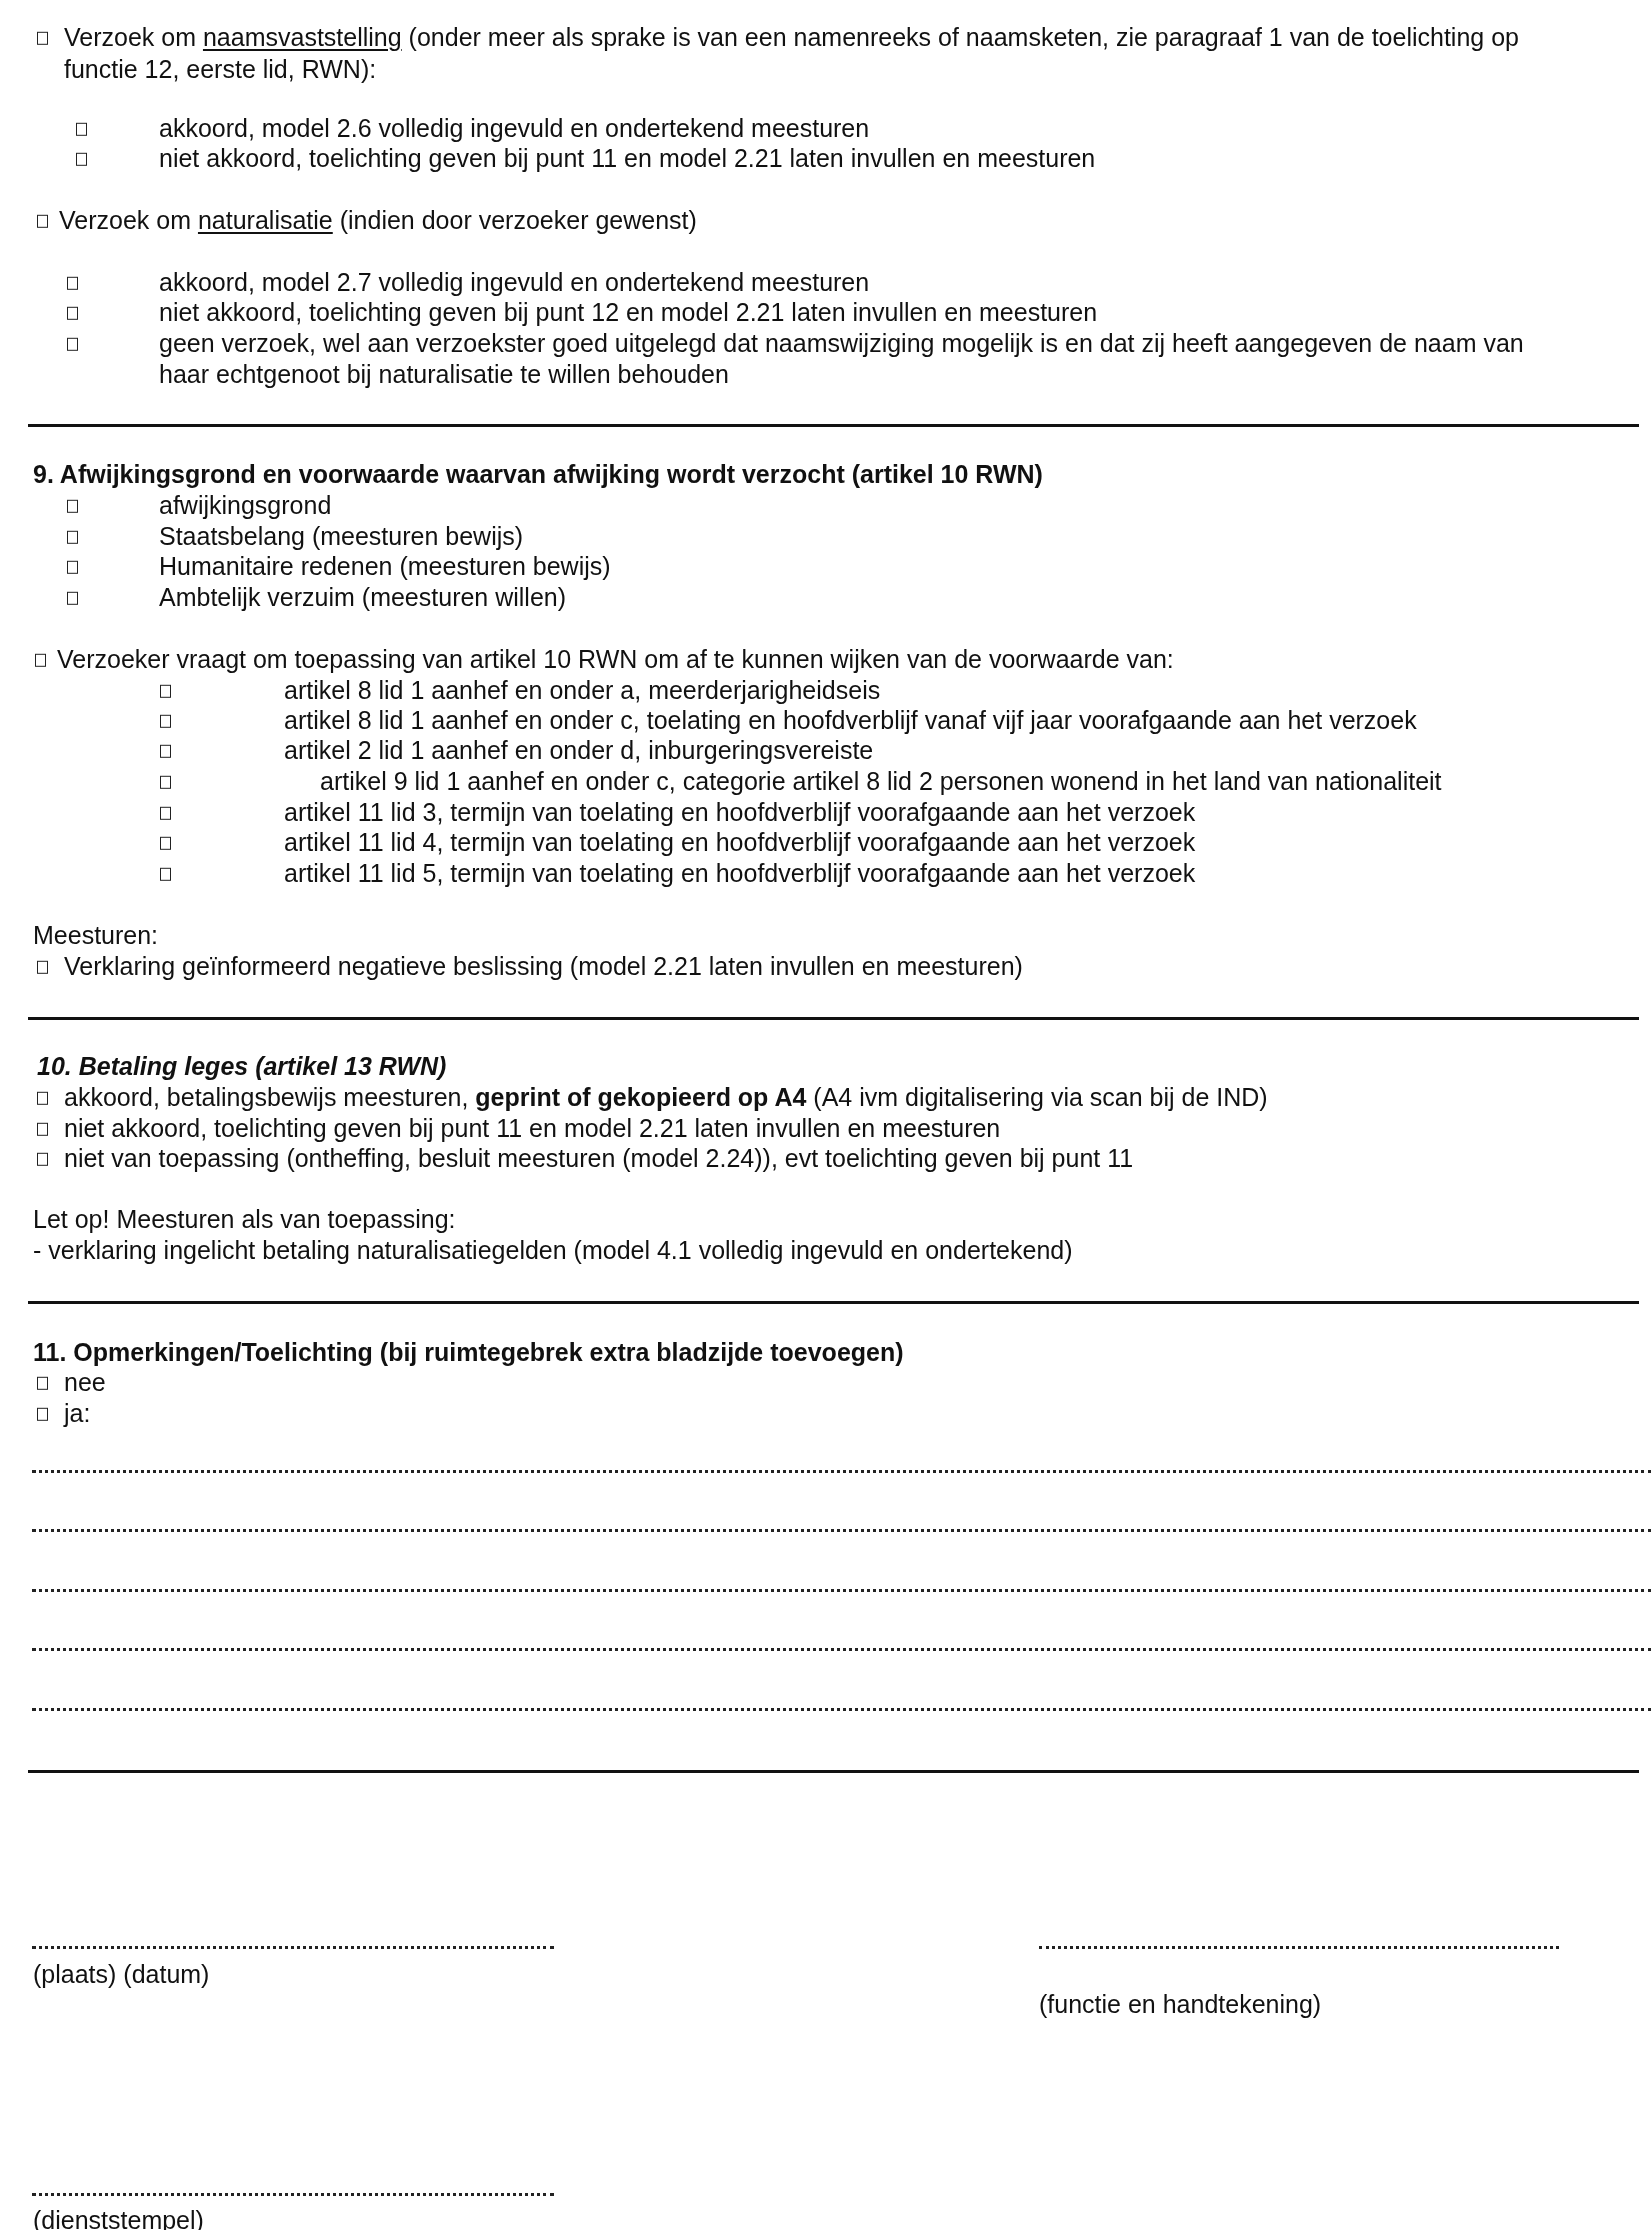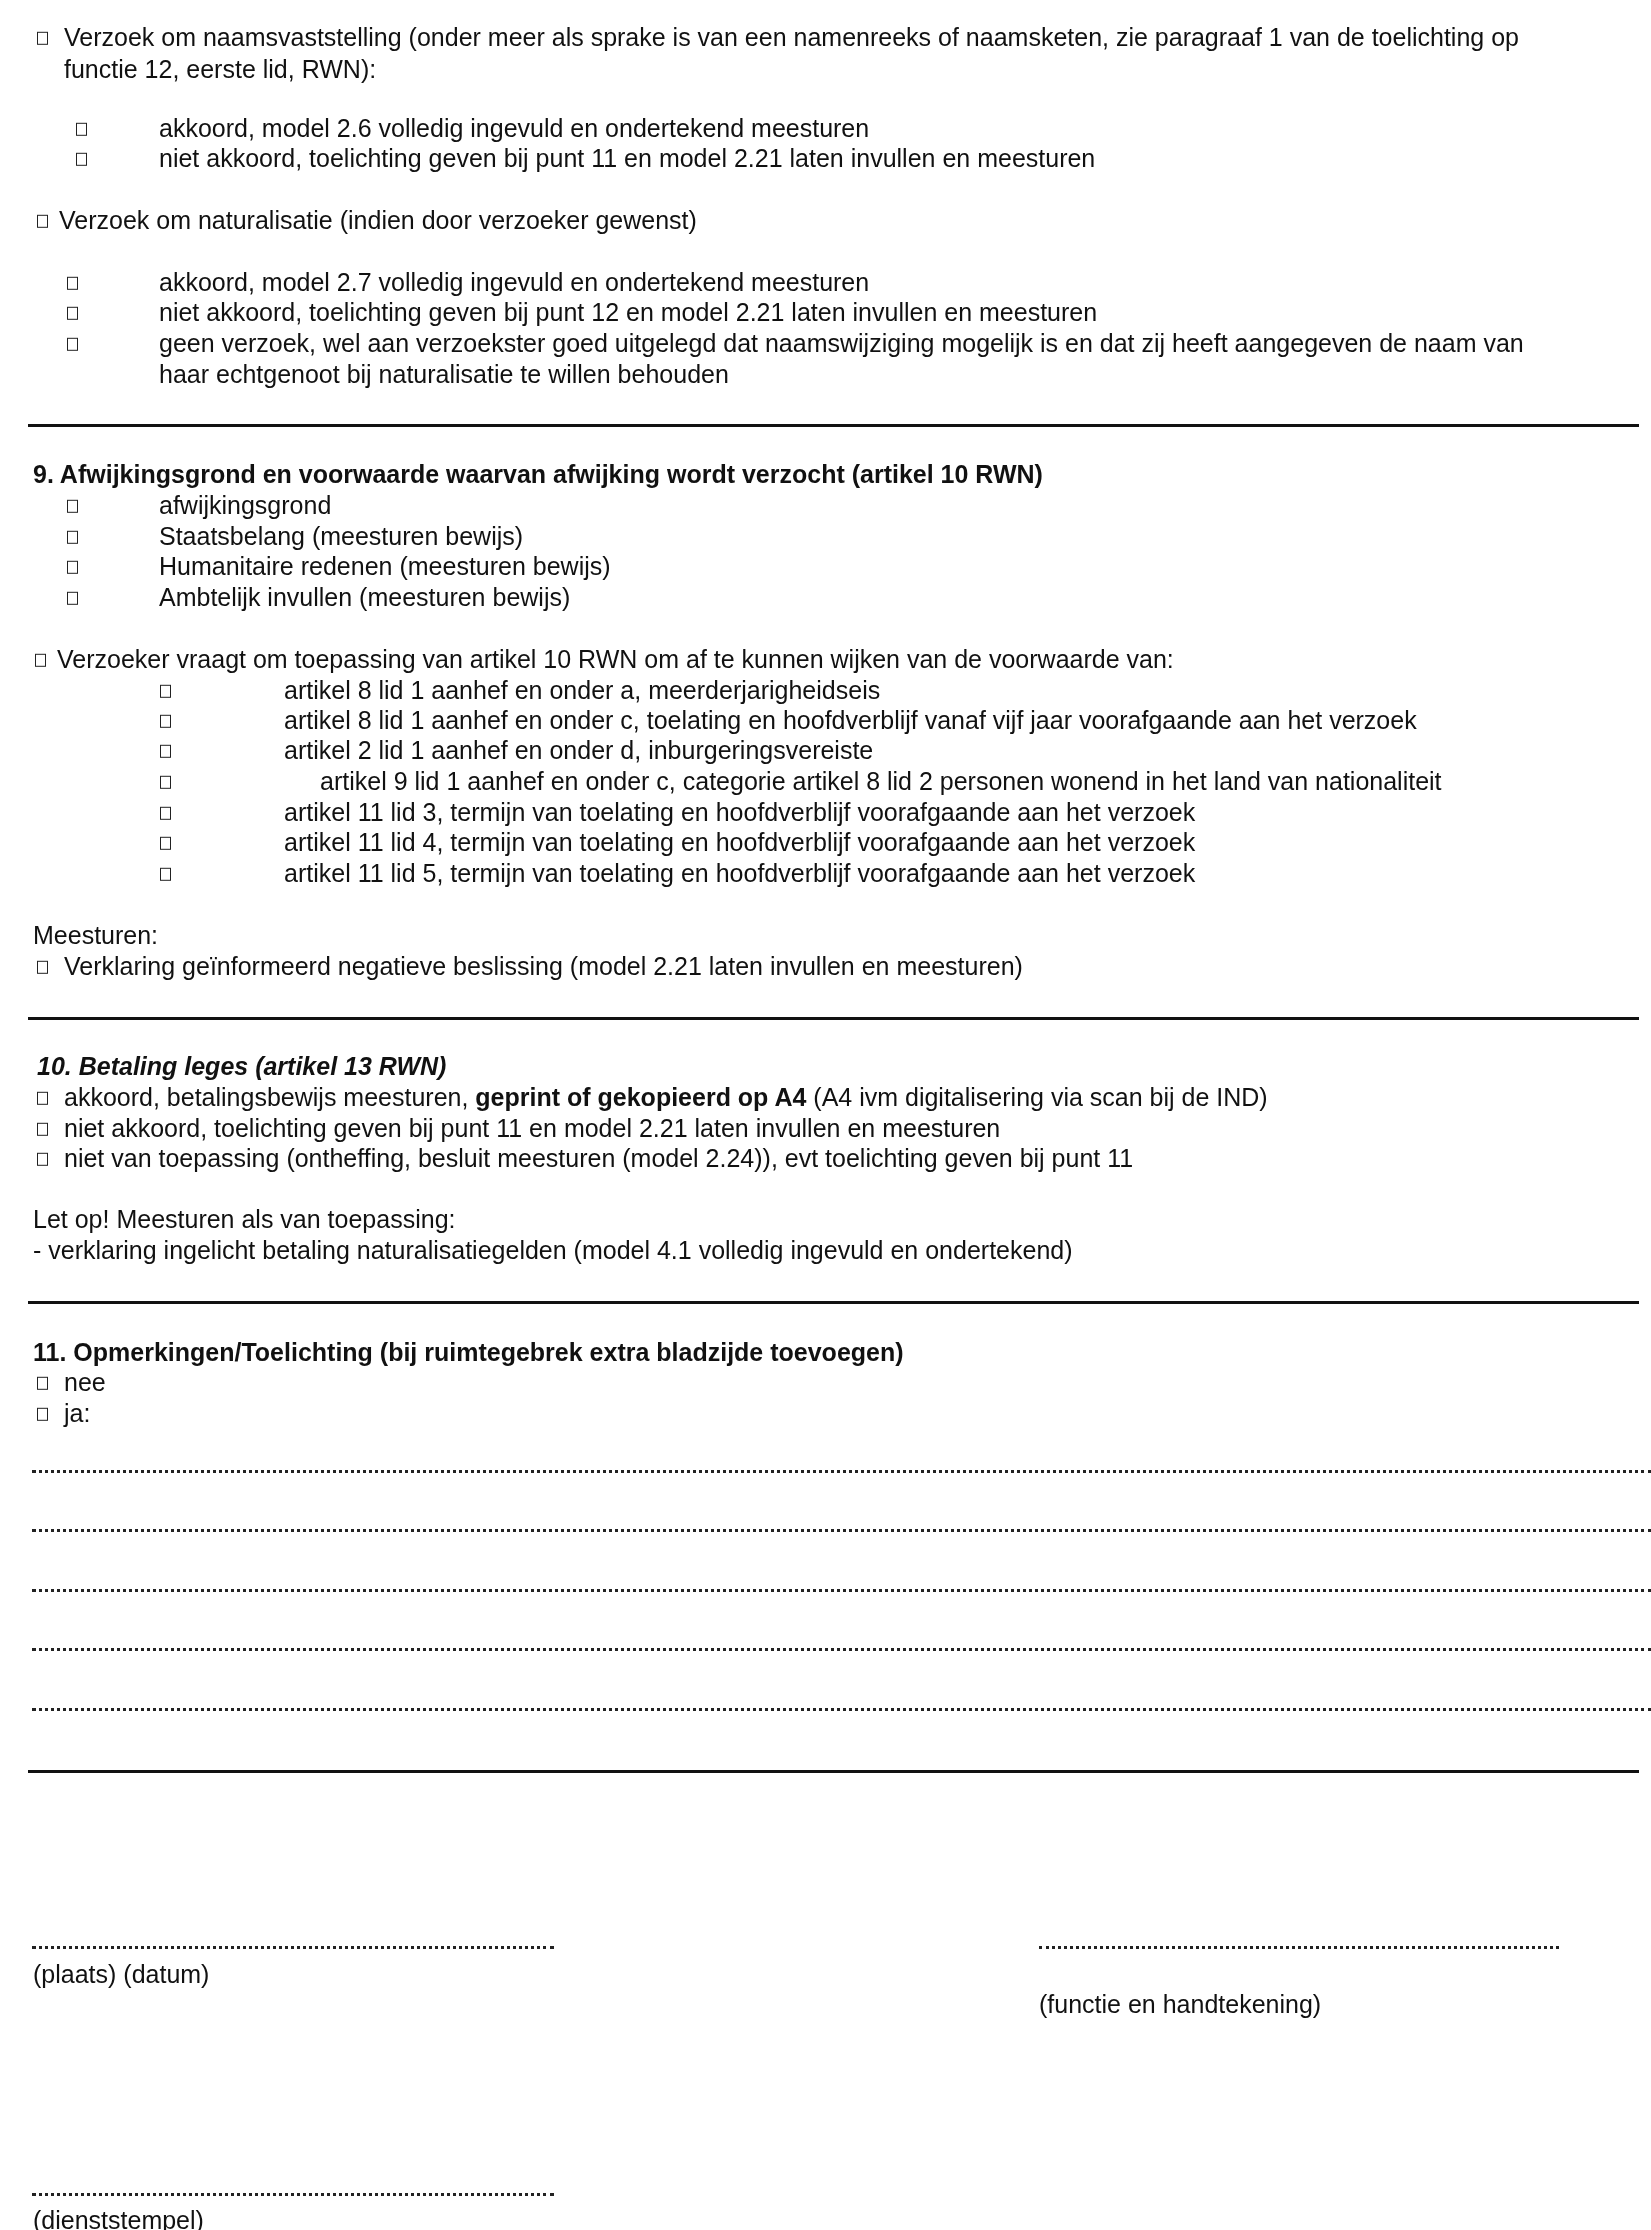--- a/index.html
+++ b/index.html
@@ -1,20 +1,20 @@
 <!DOCTYPE html>
 <html style="font-size:15px"><head>
 <meta charset="utf-8">
 <style>
   html, body { margin:0; padding:0; background:#ffffff; }
   body { width:1652px; height:2231px; position:relative; overflow:hidden;
          font-family:"Liberation Sans", sans-serif; color:#111; font-size:25px; }
   .ln { position:absolute; white-space:nowrap; line-height:30px; transform:translateY(-50%); }
   .cb { position:absolute; width:11.2px; height:13px; border:1.5px solid #222; box-sizing:border-box; transform:translateY(-40%); }
-  .u { text-underline-offset:2.8px; }
+  .u { text-decoration:underline; text-underline-offset:2.8px; }
   .b { font-weight:bold; }
   .hr { position:absolute; left:28px; width:1611px; height:0; border-top:3.3px solid #111; }
   .dots { position:absolute; height:0; border-top:3.7px dotted #222; }
 </style>
 </head>
 <body>
 
 <div class="cb" style="left:37px;top:37px;"></div>
 <div class="ln" style="left:64px;top:37px;"><span>Verzoek om </span><span class="u">naamsvaststelling</span><span> (onder meer als sprake is van een namenreeks of naamsketen, zie paragraaf 1 van de toelichting op</span></div>
 <div class="ln" style="left:64px;top:69px;">functie 12, eerste lid, RWN):</div>
@@ -38,21 +38,21 @@
 <div class="hr" style="top:424px;"></div>
 
 <div class="ln b" style="left:33px;top:474px;">9. Afwijkingsgrond en voorwaarde waarvan afwijking wordt verzocht (artikel 10 RWN)</div>
 <div class="cb" style="left:67px;top:505px;"></div>
 <div class="ln" style="left:159px;top:505px;">afwijkingsgrond</div>
 <div class="cb" style="left:67px;top:536px;"></div>
 <div class="ln" style="left:159px;top:536px;">Staatsbelang (meesturen bewijs)</div>
 <div class="cb" style="left:67px;top:566px;"></div>
 <div class="ln" style="left:159px;top:566px;">Humanitaire redenen (meesturen bewijs)</div>
 <div class="cb" style="left:67px;top:597px;"></div>
-<div class="ln" style="left:159px;top:597px;">Ambtelijk invullen (meesturen bewijs)</div>
+<div class="ln" style="left:159px;top:597px;">Ambtelijk verzuim (meesturen willen)</div>
 
 <div class="cb" style="left:35px;top:659px;"></div>
 <div class="ln" style="left:57px;top:659px;">Verzoeker vraagt om toepassing van artikel 10 RWN om af te kunnen wijken van de voorwaarde van:</div>
 
 <div class="cb" style="left:160px;top:690px;"></div>
 <div class="ln" style="left:284px;top:690px;">artikel 8 lid 1 aanhef en onder a, meerderjarigheidseis</div>
 <div class="cb" style="left:160px;top:720px;"></div>
 <div class="ln" style="left:284px;top:720px;">artikel 8 lid 1 aanhef en onder c, toelating en hoofdverblijf vanaf vijf jaar voorafgaande aan het verzoek</div>
 <div class="cb" style="left:160px;top:750px;"></div>
 <div class="ln" style="left:284px;top:750px;">artikel 2 lid 1 aanhef en onder d, inburgeringsvereiste</div>

